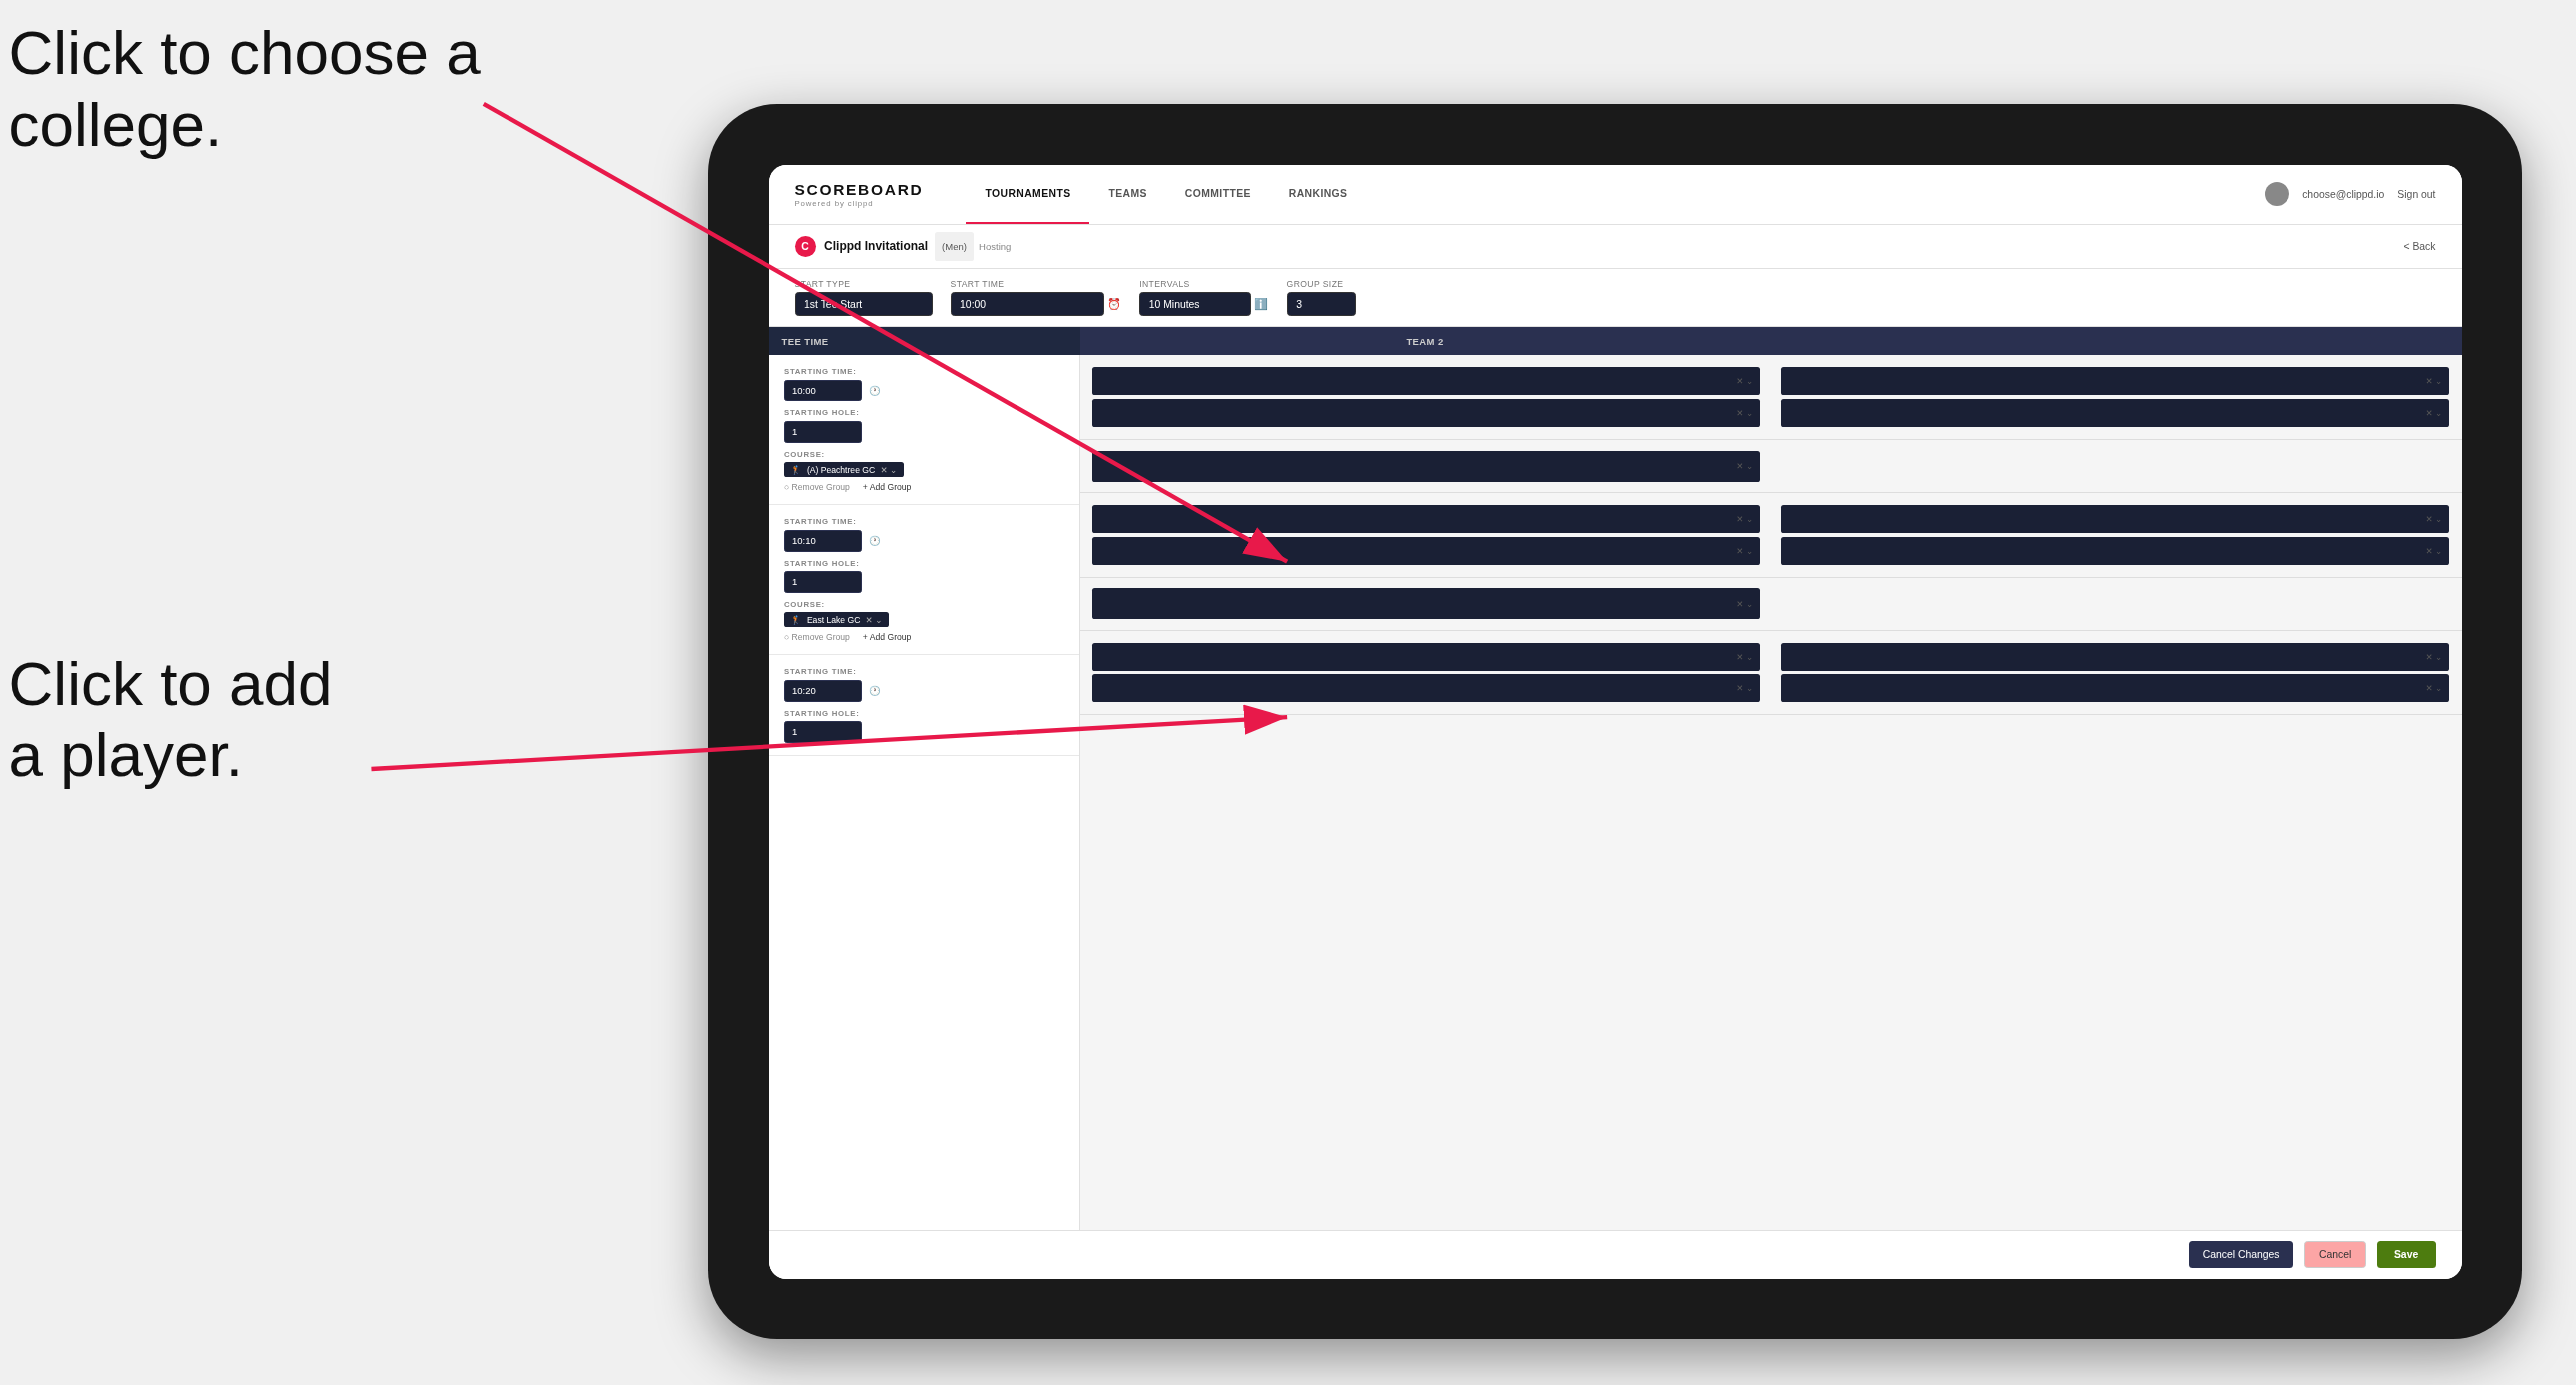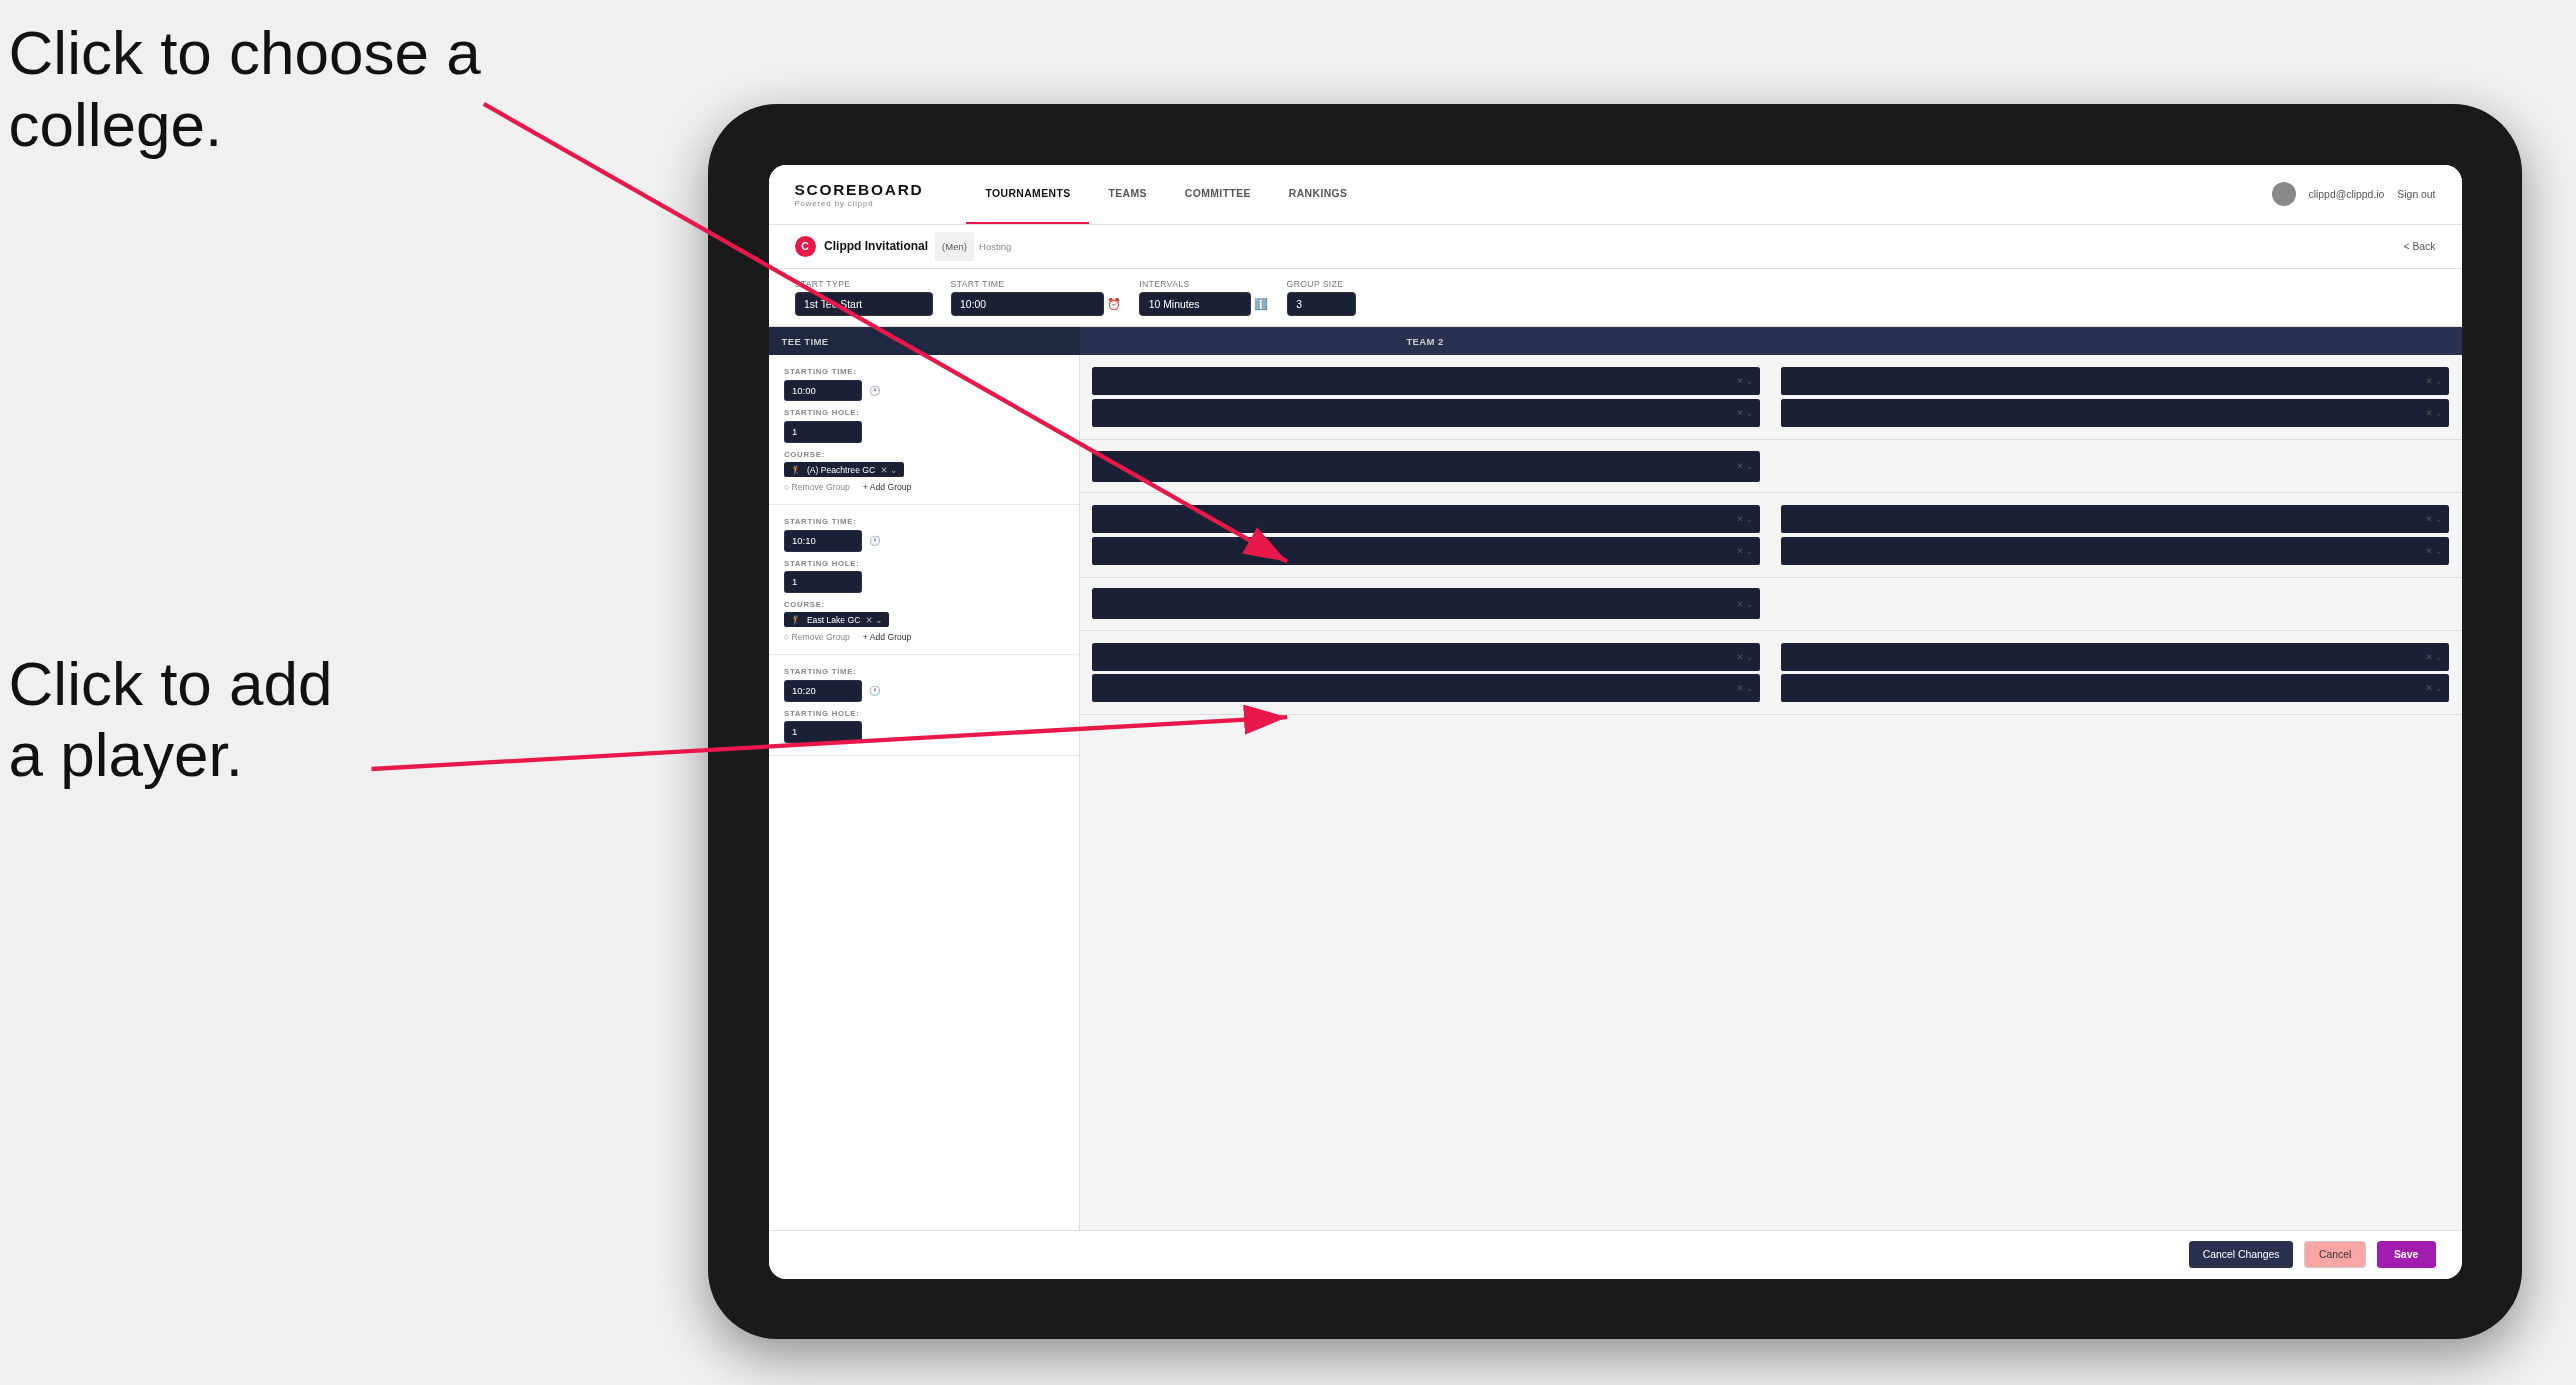--- a/index.html
+++ b/index.html
@@ -379,21 +379,21 @@
     .btn-cancel {
       background: #fca5a5;
       color: #333;
       border: 0.9px solid #ccc;
       border-radius: 3.5px;
       padding: 7px 14px;
       font-size: 10.4px;
       cursor: pointer;
     }
     .btn-save {
-      background: #a21caf;
+      background: #4d7c0f;
       color: #fff;
       border: none;
       border-radius: 3.5px;
       padding: 7px 17.3px;
       font-size: 10.4px;
       font-weight: 600;
       cursor: pointer;
     }
 
     
@@ -444,21 +444,21 @@
           <span class="logo-sub">Powered by clippd</span>
         </div>
         <nav class="nav-tabs">
           <div class="nav-tab active">TOURNAMENTS</div>
           <div class="nav-tab">TEAMS</div>
           <div class="nav-tab">COMMITTEE</div>
           <div class="nav-tab">RANKINGS</div>
         </nav>
         <div class="header-right">
           <div class="user-avatar"></div>
-          <span>clippd@clippd.io</span>
+          <span>choose@clippd.io</span>
           <span style="cursor:pointer;color:#555;">Sign out</span>
         </div>
       </div>
 
       <div class="sub-header">
         <div class="clippd-logo">C</div>
         <span class="tournament-name">Clippd Invitational</span>
         <span class="tournament-badge">(Men)</span>
         <span class="hosting-label">Hosting</span>
         <span class="back-btn">&lt; Back</span>

